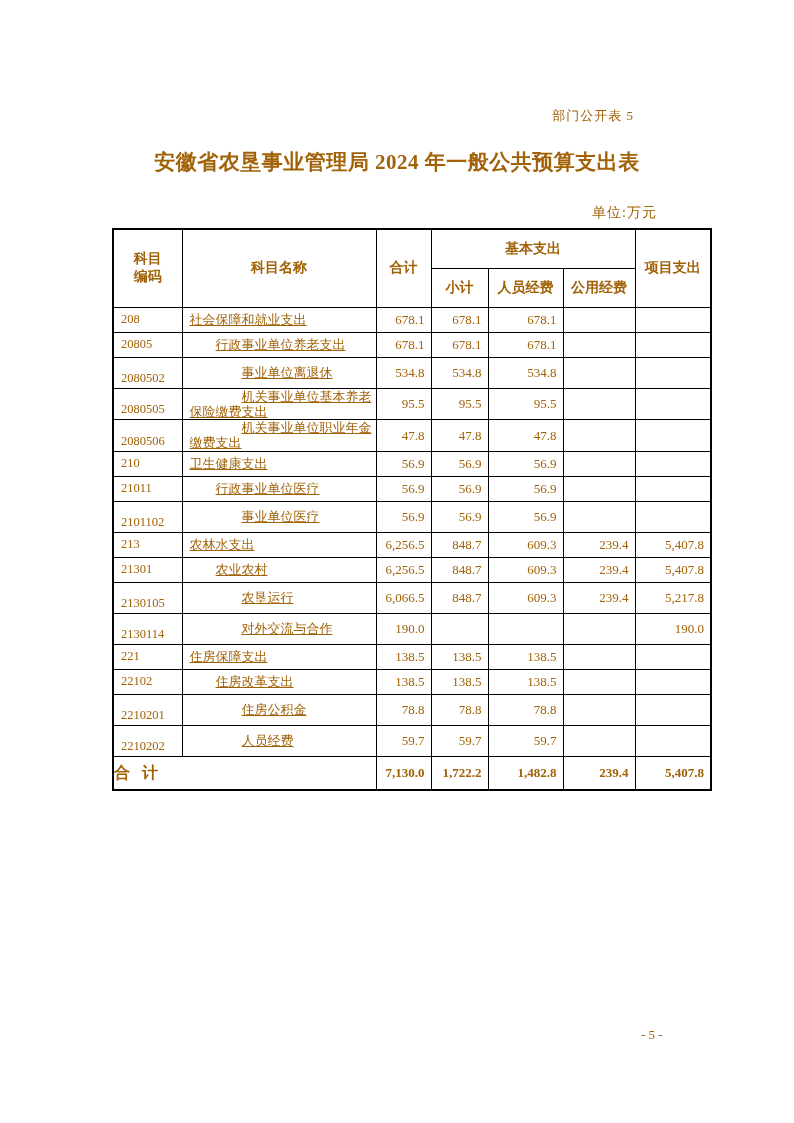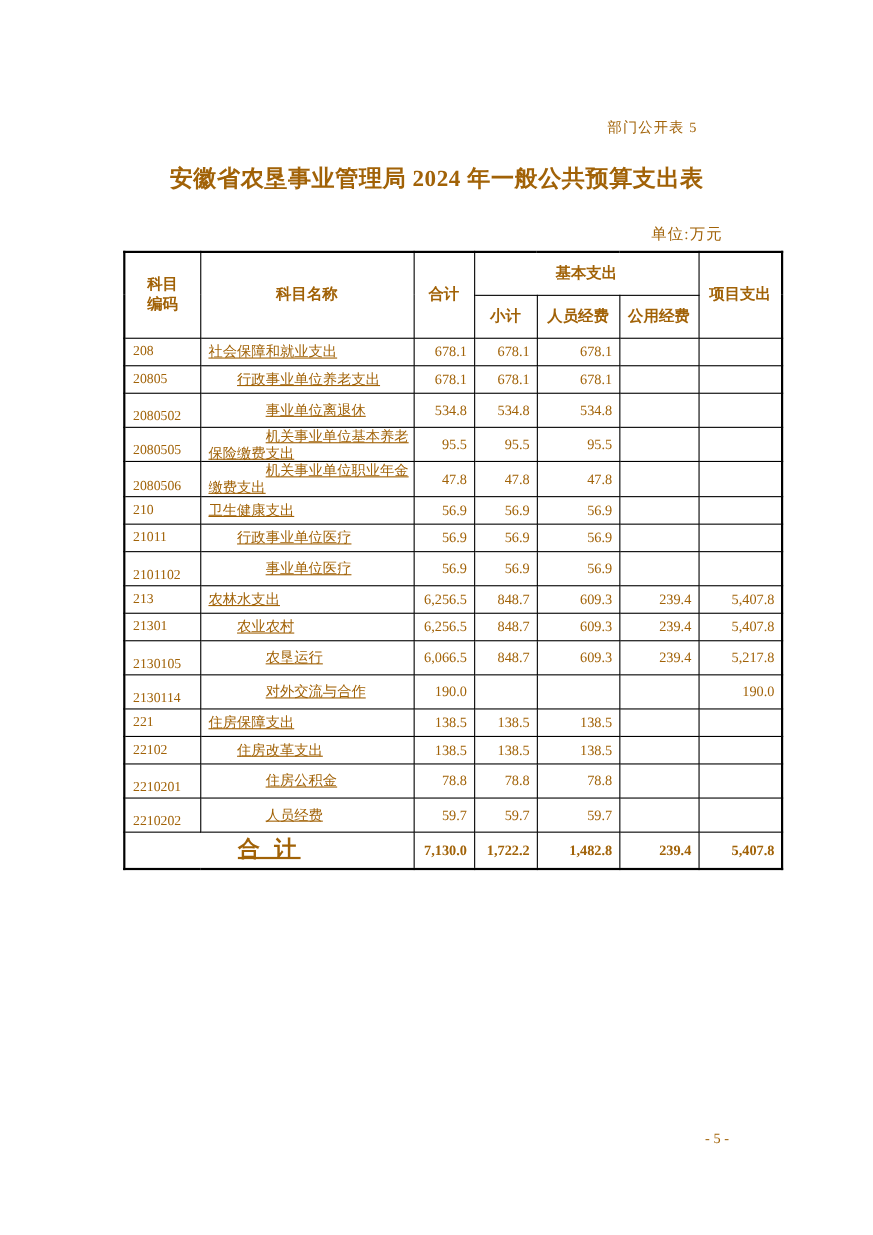--- a/index.html
+++ b/index.html
@@ -92,24 +92,23 @@
   td.name.indent-1 { text-indent: 0; }
   td.name.indent-2 { text-indent: 26px; }
   td.name.indent-3 { text-indent: 52px; margin-left: 36px; }
   td.num {
     text-align: right;
     padding-right: 6px;
   }
   tfoot tr { height: 34px; }
   tfoot td { font-weight: bold; }
   tfoot td.total-label {
-    text-align: center;
-    font-size: 20px;
+    text-align: left;
+    font-size: 16px;
     letter-spacing: 4px;
-    text-decoration: underline;
   }
   .page-number {
     position: absolute;
     top: 1027px;
     left: 641px;
     font-size: 13px;
   }
 </style>
 </head>
 <body>

